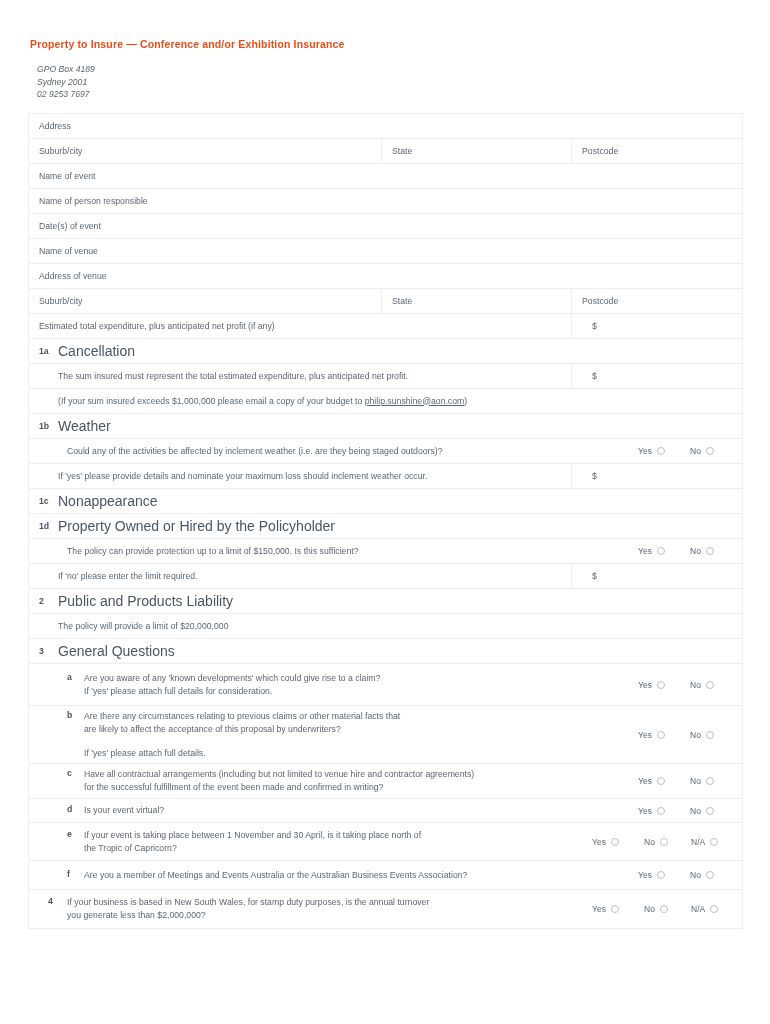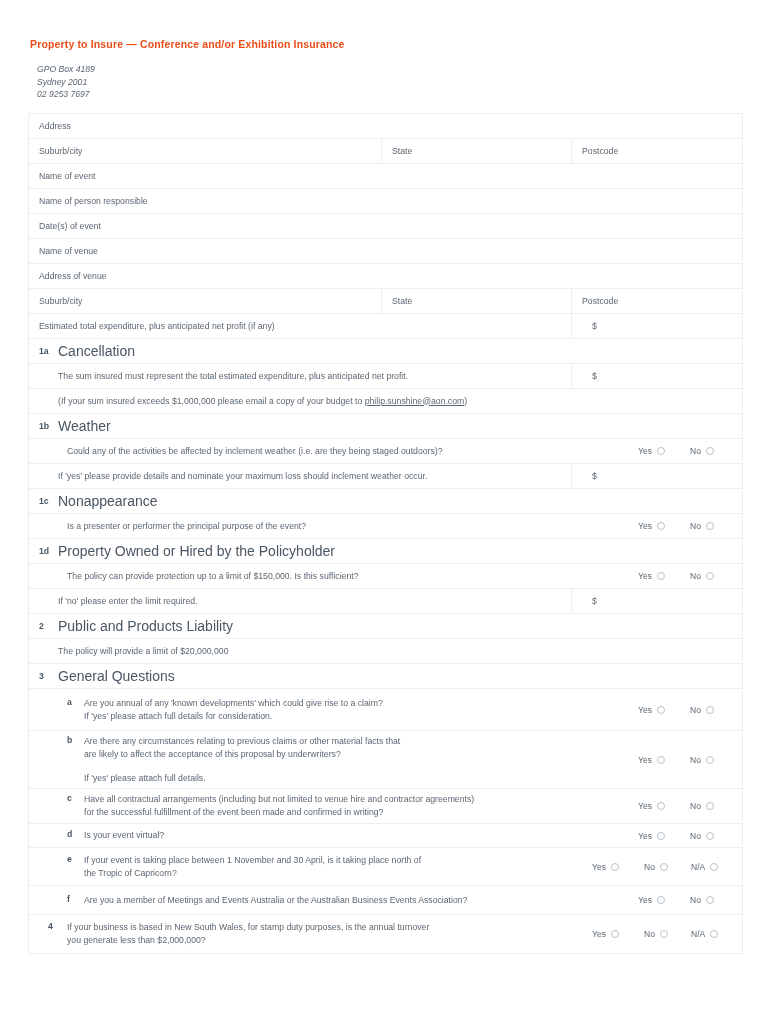--- a/index.html
+++ b/index.html
@@ -323,37 +323,20 @@
 
       <tr class="r-std">
         <td colspan="3">
           <div class="cell">
             <span class="num">1c</span>
             <span class="sec-title">Nonappearance</span>
           </div>
         </td>
       </tr>
 
-      <tr class="r-std">
-        <td colspan="3">
-          <div class="q-row">
-            <div class="q-body" style="padding-left:19px"><span class="qtext">Is a presenter or performer the principal purpose of the event?</span></div>
-            <div class="q-opts two">
-              <span class="opt w-yes">
-                  <span>Yes</span>
-                  <span class="radio"></span>
-                </span>
-              <span class="opt w-no">
-                  <span>No</span>
-                  <span class="radio"></span>
-                </span>
-            </div>
-          </div>
-        </td>
-      </tr>
 
       <tr class="r-std">
         <td colspan="3">
           <div class="cell">
             <span class="num">1d</span>
             <span class="sec-title">Property Owned or Hired by the Policyholder</span>
           </div>
         </td>
       </tr>
 
@@ -413,21 +396,21 @@
           </div>
         </td>
       </tr>
 
       <tr>
         <td colspan="3">
           <div class="q-row" style="min-height:41px">
             <div class="q-body q-body-indent" style="padding-left:19px">
               <span class="num-sub">a</span>
               <span class="qtext">
-                <span>Are you annual of any 'known developments' which could give rise to a claim?</span><br>
+                <span>Are you aware of any 'known developments' which could give rise to a claim?</span><br>
                 <span>If 'yes' please attach full details for consideration.</span>
               </span>
             </div>
             <div class="q-opts two">
               <span class="opt w-yes">
                   <span>Yes</span>
                   <span class="radio"></span>
                 </span>
               <span class="opt w-no">
                   <span>No</span>

